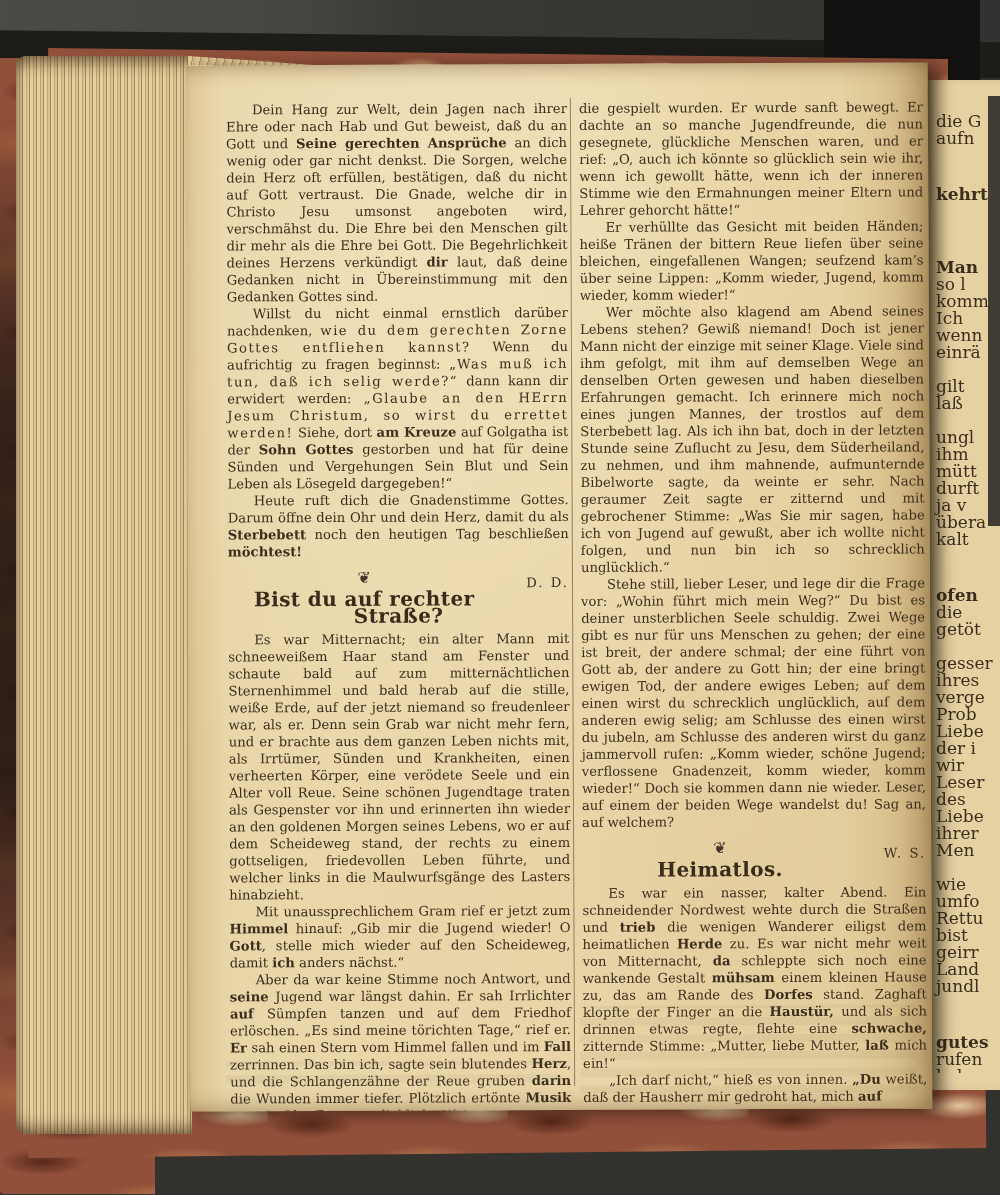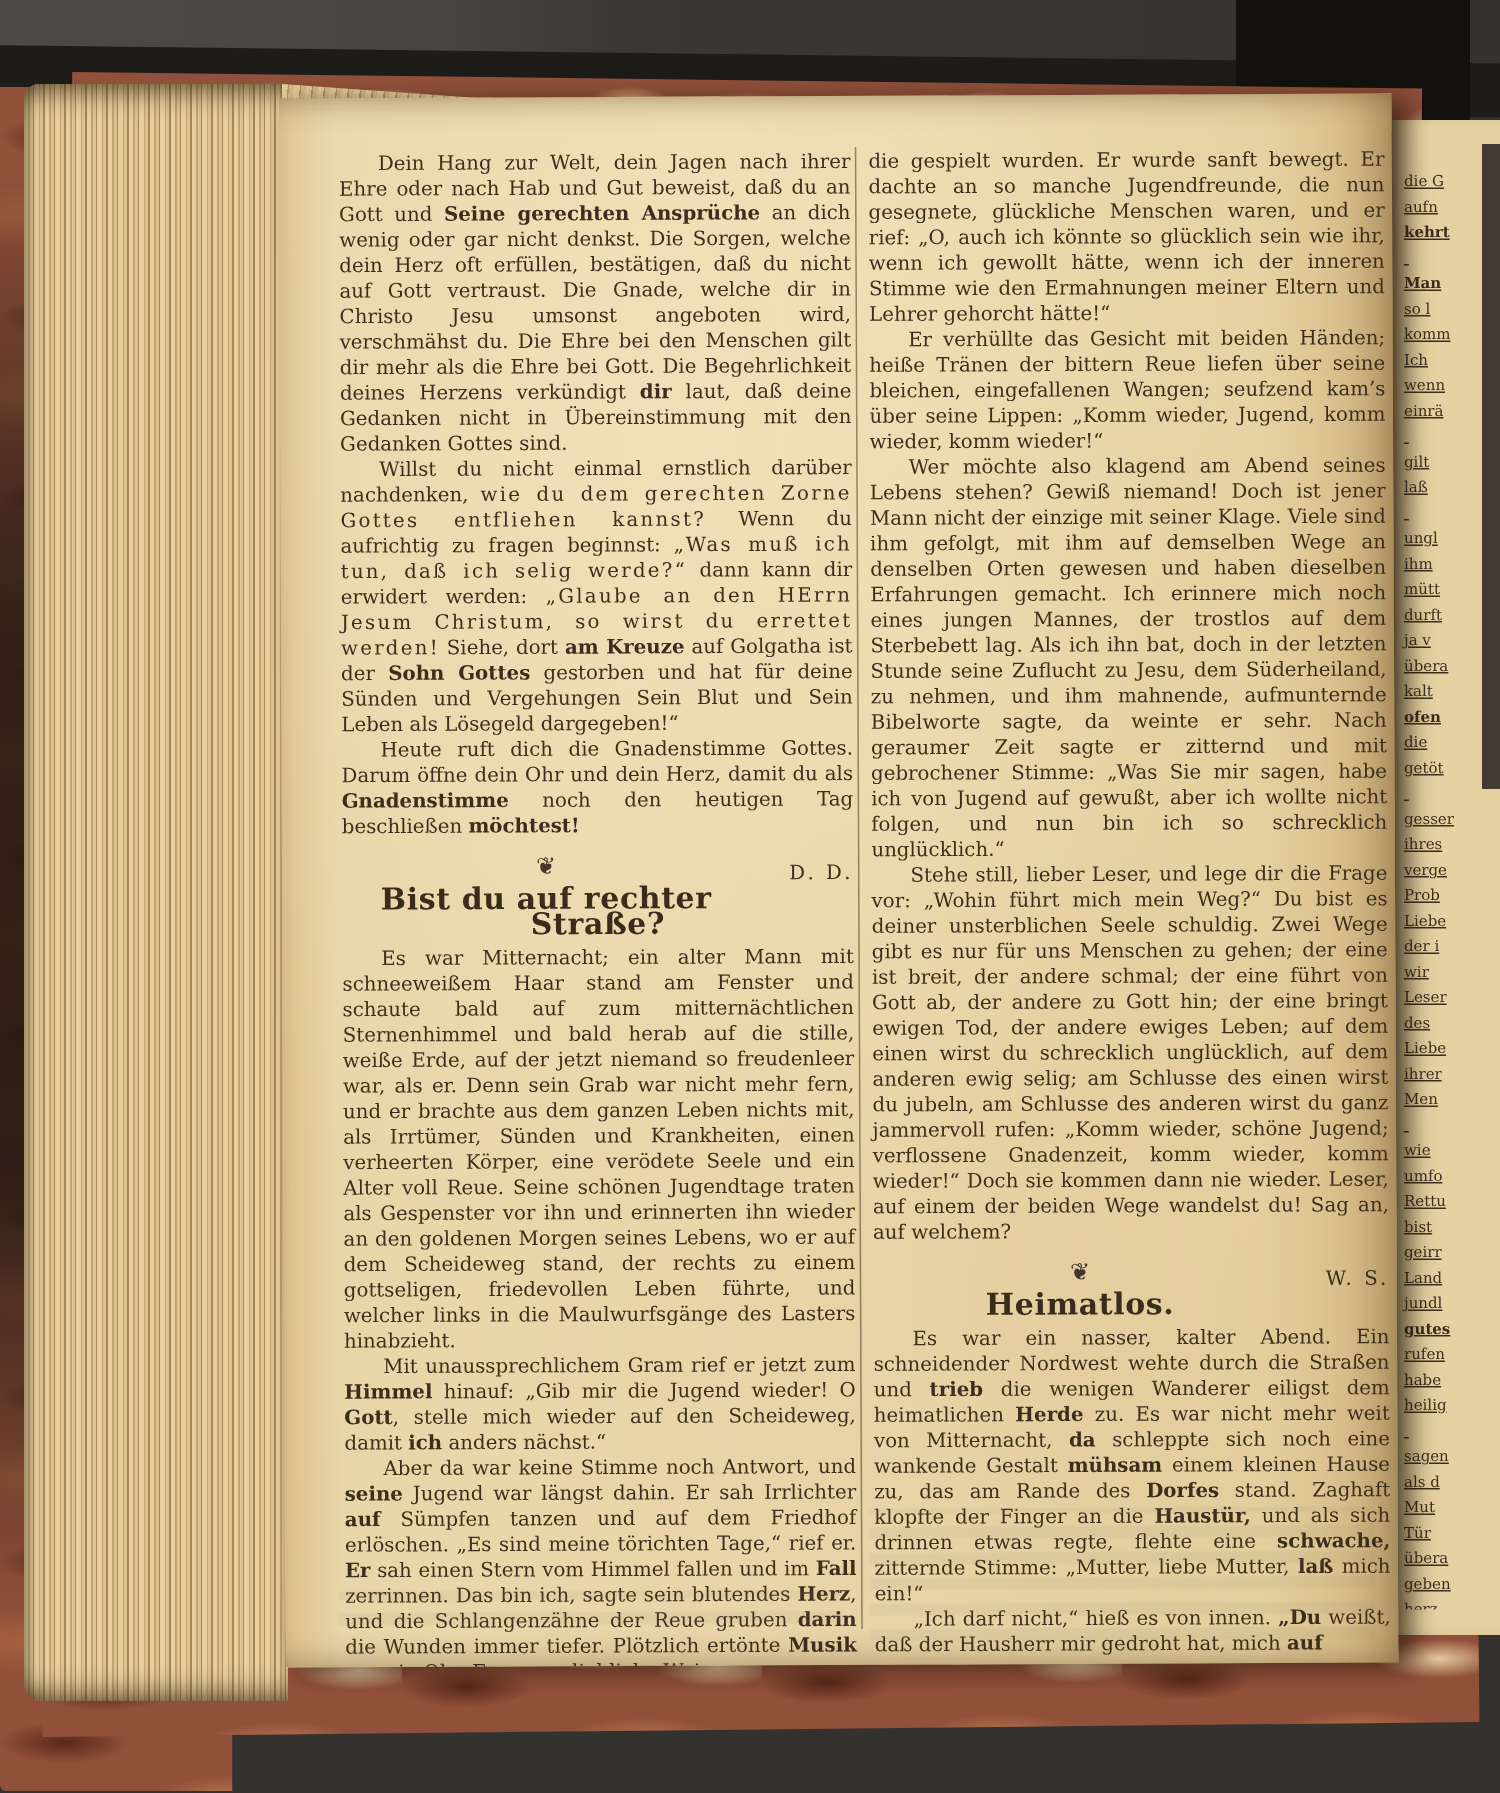--- a/index.html
+++ b/index.html
@@ -38,23 +38,23 @@
     background:repeating-linear-gradient(90deg,#e6d0a0 0 3px,#c2a471 3px 4px,#dcc392 4px 6px,#a5875a 6px 7px);
     box-shadow:inset 0 16px 16px -10px rgba(60,40,20,.65),inset 0 -16px 16px -10px rgba(60,40,20,.65),inset 6px 0 10px -6px rgba(40,26,14,.6);}
   #stack-top{left:188px;top:56px;width:196px;height:24px;
     background:repeating-linear-gradient(96deg,#e2cb9a 0 4px,#b2935f 4px 5px,#d5bb88 5px 8px);
     clip-path:polygon(0 0,100% 58%,100% 100%,0 100%);}
 
   
   #next-page{left:928px;top:80px;width:72px;height:1010px;background:#e4cf9f;
     background-image:linear-gradient(90deg,#c9ad77 0,#ddc693 7%,#e6d1a2 30%,#e6d1a2 100%);
     box-shadow:inset 10px 0 12px -8px rgba(50,32,14,.55);}
-  #frags{padding:33px 2px 0 8px;font-size:10px;line-height:17px;color:#3c2e1d;white-space:nowrap;overflow:hidden;height:960px;text-decoration:underline;}
+  #frags{padding:33px 2px 0 8px;font-size:17px;line-height:17px;color:#3c2e1d;white-space:nowrap;overflow:hidden;height:960px;}
   .fragline{height:17px;}
-  .fragline.b{font-weight:bold;}
+  .fragline.b{font-weight:bold;margin-top:39px;}
 
   
   #page{left:188px;top:64px;width:742px;height:1046px;transform:rotate(-0.25deg);
     background:
       radial-gradient(ellipse at 32% 18%,rgba(255,246,222,.28),rgba(255,246,222,0) 52%),
       radial-gradient(ellipse at 70% 80%,rgba(210,180,130,.22),rgba(210,180,130,0) 55%),
       linear-gradient(90deg,#dcc28e 0,#e8d5a8 5%,#ecd9ad 55%,#e6d2a2 88%,#d3b781 100%);
     box-shadow:10px 3px 16px rgba(18,12,6,.55),inset -26px 0 36px -20px rgba(95,65,30,.5),inset 0 14px 20px -14px rgba(95,65,30,.45),inset 0 -16px 22px -16px rgba(95,65,30,.4);
     overflow:hidden;}
 
@@ -153,21 +153,21 @@
         <div class="fragline">geben</div>
         <div class="fragline">herz</div>
       </div>
   </div>
   <div class="abs" id="right-sliver"></div>
 
   <div class="abs" id="page">
     <div class="col" id="col-left">
         <p class="para"><span>Dein Hang zur Welt, dein Jagen nach ihrer Ehre oder nach Hab und Gut beweist, daß du an Gott und </span><span class="b">Seine gerechten Ansprüche</span><span> an dich wenig oder gar nicht denkst. Die Sorgen, welche dein Herz oft erfüllen, bestätigen, daß du nicht auf Gott vertraust. Die Gnade, welche dir in Christo Jesu umsonst angeboten wird, verschmähst du. Die Ehre bei den Menschen gilt dir mehr als die Ehre bei Gott. Die Begehrlichkeit deines Herzens verkündigt </span><span class="b">dir</span><span> laut, daß deine Gedanken nicht in Übereinstimmung mit den Gedanken Gottes sind.</span></p>
         <p class="para"><span>Willst du nicht einmal ernstlich darüber nachdenken, </span><span class="sp">wie du dem gerechten Zorne Gottes entfliehen kannst?</span><span> Wenn du aufrichtig zu fragen beginnst: </span><span class="sp">„Was muß ich tun, daß ich selig werde?“</span><span> dann kann dir erwidert werden: </span><span class="sp">„Glaube an den HErrn Jesum Christum, so wirst du errettet werden!</span><span> Siehe, dort </span><span class="b">am Kreuze</span><span> auf Golgatha ist der </span><span class="b">Sohn Gottes</span><span> gestorben und hat für deine Sünden und Vergehungen Sein Blut und Sein Leben als Lösegeld dargegeben!“</span></p>
-        <p class="para"><span>Heute ruft dich die Gnadenstimme Gottes. Darum öffne dein Ohr und dein Herz, damit du als </span><span class="b">Gnadenstimme</span><span> noch den heutigen Tag beschließen </span><span class="b">möchtest!</span><span class="sig">D. D.</span></p>
+        <p class="para"><span>Heute ruft dich die Gnadenstimme Gottes. Darum öffne dein Ohr und dein Herz, damit du als </span><span class="b">Sterbebett</span><span> noch den heutigen Tag beschließen </span><span class="b">möchtest!</span><span class="sig">D. D.</span></p>
         <div class="ornament">❦</div>
         <h2 class="heading">Bist du auf rechter Straße?</h2>
         <p class="para"><span>Es war Mitternacht; ein alter Mann mit schneeweißem Haar stand am Fenster und schaute bald auf zum mitternächtlichen Sternenhimmel und bald herab auf die stille, weiße Erde, auf der jetzt niemand so freudenleer war, als er. Denn sein Grab war nicht mehr fern, und er brachte aus dem ganzen Leben nichts mit, als Irrtümer, Sünden und Krankheiten, einen verheerten Körper, eine verödete Seele und ein Alter voll Reue. Seine schönen Jugendtage traten als Gespenster vor ihn und erinnerten ihn wieder an den goldenen Morgen seines Lebens, wo er auf dem Scheideweg stand, der rechts zu einem gottseligen, friedevollen Leben führte, und welcher links in die Maulwurfsgänge des Lasters hinabzieht.</span></p>
         <p class="para"><span>Mit unaussprechlichem Gram rief er jetzt zum </span><span class="b">Himmel</span><span> hinauf: „Gib mir die Jugend wieder! O </span><span class="b">Gott</span><span>, stelle mich wieder auf den Scheideweg, damit </span><span class="b">ich</span><span> anders nächst.“</span></p>
         <p class="para"><span>Aber da war keine Stimme noch Antwort, und </span><span class="b">seine</span><span> Jugend war längst dahin. Er sah Irrlichter </span><span class="b">auf</span><span> Sümpfen tanzen und auf dem Friedhof erlöschen. „Es sind meine törichten Tage,“ rief er. </span><span class="b">Er</span><span> sah einen Stern vom Himmel fallen und im </span><span class="b">Fall</span><span> zerrinnen. Das bin ich, sagte sein blutendes </span><span class="b">Herz</span><span>, und die Schlangenzähne der Reue gruben </span><span class="b">darin</span><span> die Wunden immer tiefer. Plötzlich ertönte </span><span class="b">Musik</span><span> an sein Ohr. Es waren liebliche Weisen,</span></p>
       </div>
     <div id="col-rule"></div>
     <div class="col" id="col-right">
         <p class="para noindent"><span>die gespielt wurden. Er wurde sanft bewegt. Er dachte an so manche Jugendfreunde, die nun gesegnete, glückliche Menschen waren, und er rief: „O, auch ich könnte so glücklich sein wie ihr, wenn ich gewollt hätte, wenn ich der inneren Stimme wie den Ermahnungen meiner Eltern und Lehrer gehorcht hätte!“</span></p>
         <p class="para"><span>Er verhüllte das Gesicht mit beiden Händen; heiße Tränen der bittern Reue liefen über seine bleichen, eingefallenen Wangen; seufzend kam’s über seine Lippen: „Komm wieder, Jugend, komm wieder, komm wieder!“</span></p>

